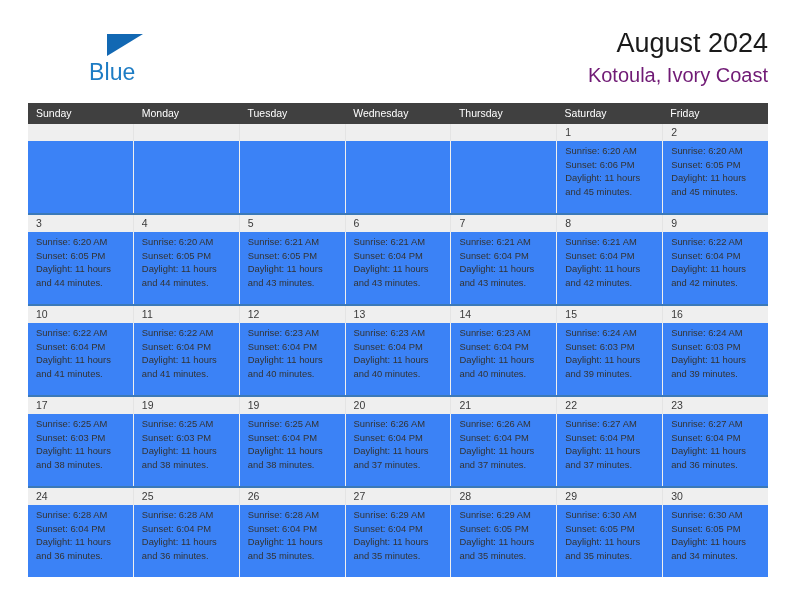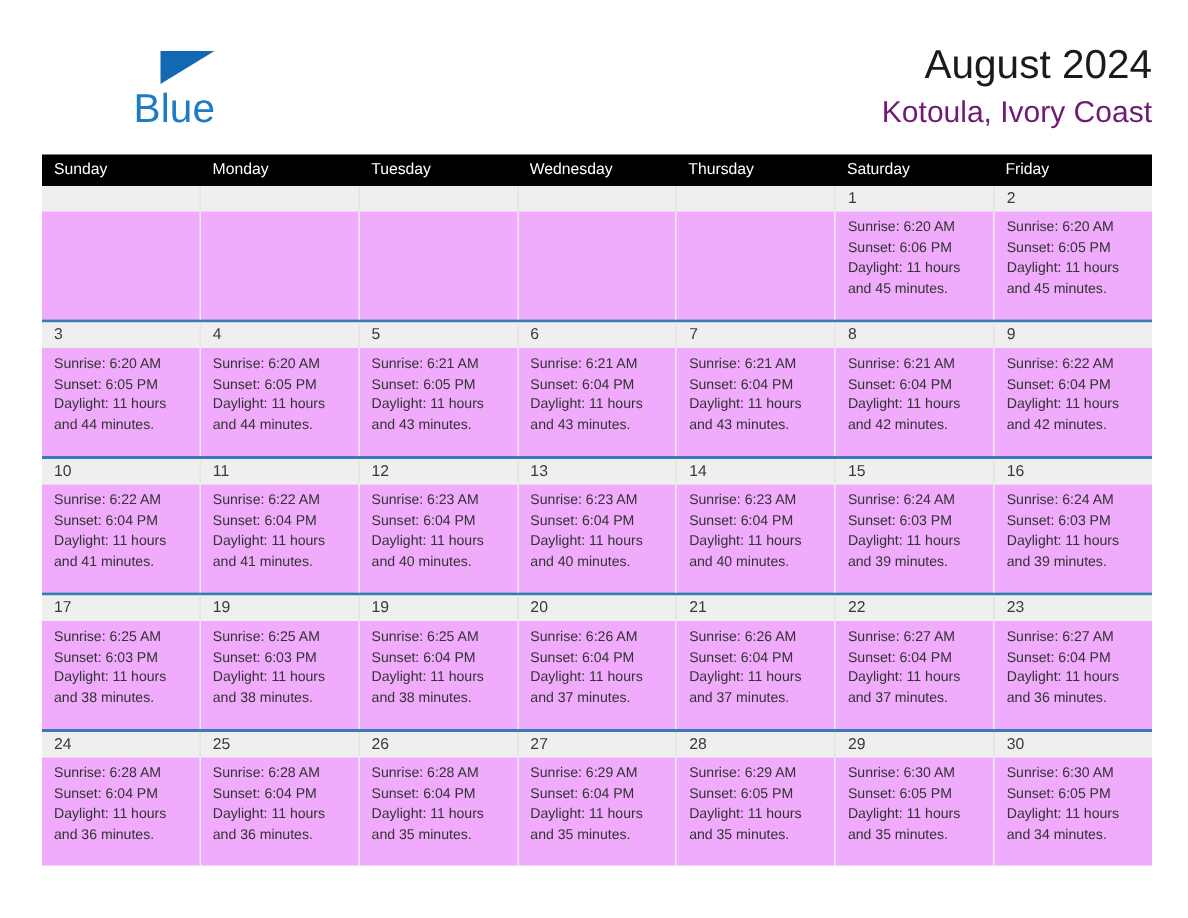--- a/index.html
+++ b/index.html
@@ -59,21 +59,21 @@
     border-bottom: 22px solid transparent;
   }
   .brand-row2 {
     position: relative;
     margin-top: 1px;
     height: 26px;
     line-height: 26px;
     padding-left: 61px;
   }
   .brand-blue {
-    font-size: 27px;
+    font-size: 23px;
     color: #1d7cc4;
     letter-spacing: 0.1px;
   }
 
   .titles {
     position: absolute;
     right: 0;
     top: 0;
     text-align: right;
   }
@@ -98,21 +98,21 @@
   .calendar {
     position: absolute;
     left: 28px;
     top: 103px;
     width: 740px;
   }
 
   .dow-header {
     display: flex;
     width: 100%;
-    background: #000000;
+    background: #404040;
     height: 21px;
   }
   .dow-cell {
     flex: 1 1 0;
     color: #ffffff;
     font-size: 10.5px;
     line-height: 21px;
     padding-left: 8px;
     box-sizing: border-box;
     white-space: nowrap;
@@ -143,21 +143,21 @@
     color: #3a3a3a;
     border-left: 1px solid #e4e4e4;
   }
   .num-cell:first-child {
     border-left: none;
   }
 
   .week-body {
     display: flex;
     width: 100%;
-    background: #f0abfc;
+    background: #3b82f6;
     height: 72px;
   }
   .body-cell {
     flex: 1 1 0;
     box-sizing: border-box;
     padding: 3px 6px 0 8px;
     border-left: 1px solid #efefef;
   }
   .body-cell:first-child {
     border-left: none;

